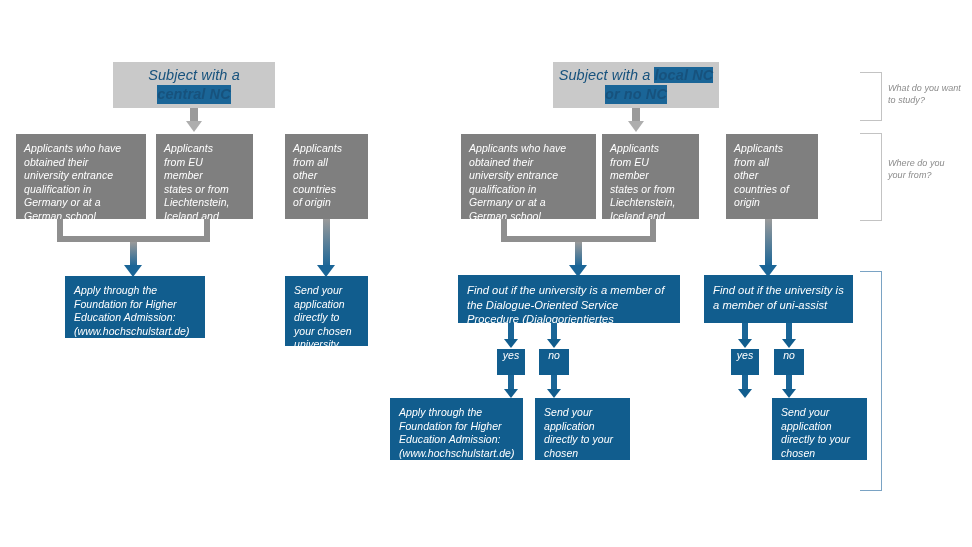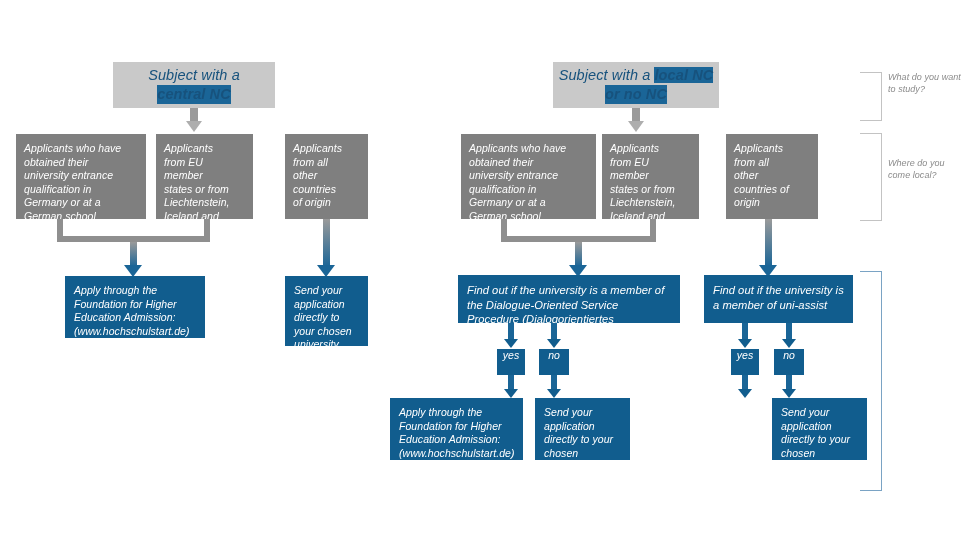--- a/index.html
+++ b/index.html
@@ -171,20 +171,20 @@
     <span>Apply through the Foundation for Higher Education Admission: (www.hochschulstart.de)</span>
   </div>
   <div class="box blue" style="left:535px;top:398px;width:95px;height:62px;">
     <span>Send your application directly to your chosen university</span>
   </div>
   <div class="box blue" style="left:772px;top:398px;width:95px;height:62px;">
     <span>Send your application directly to your chosen university</span>
   </div>
 
   <div class="brk" style="left:860px;top:72px;width:22px;height:49px;"></div>
-  <div class="note" style="left:888px;top:72px;width:76px;">What do you want to study?</div>
+  <div class="note" style="left:888px;top:83px;width:76px;">What do you want to study?</div>
 
   <div class="brk" style="left:860px;top:133px;width:22px;height:88px;"></div>
-  <div class="note" style="left:888px;top:158px;width:70px;">Where do you come local?</div>
+  <div class="note" style="left:888px;top:158px;width:70px;">Where do you your from?</div>
 
   <div class="brk blueb" style="left:860px;top:271px;width:22px;height:220px;"></div>
 
 </div>
 
 </body></html>

